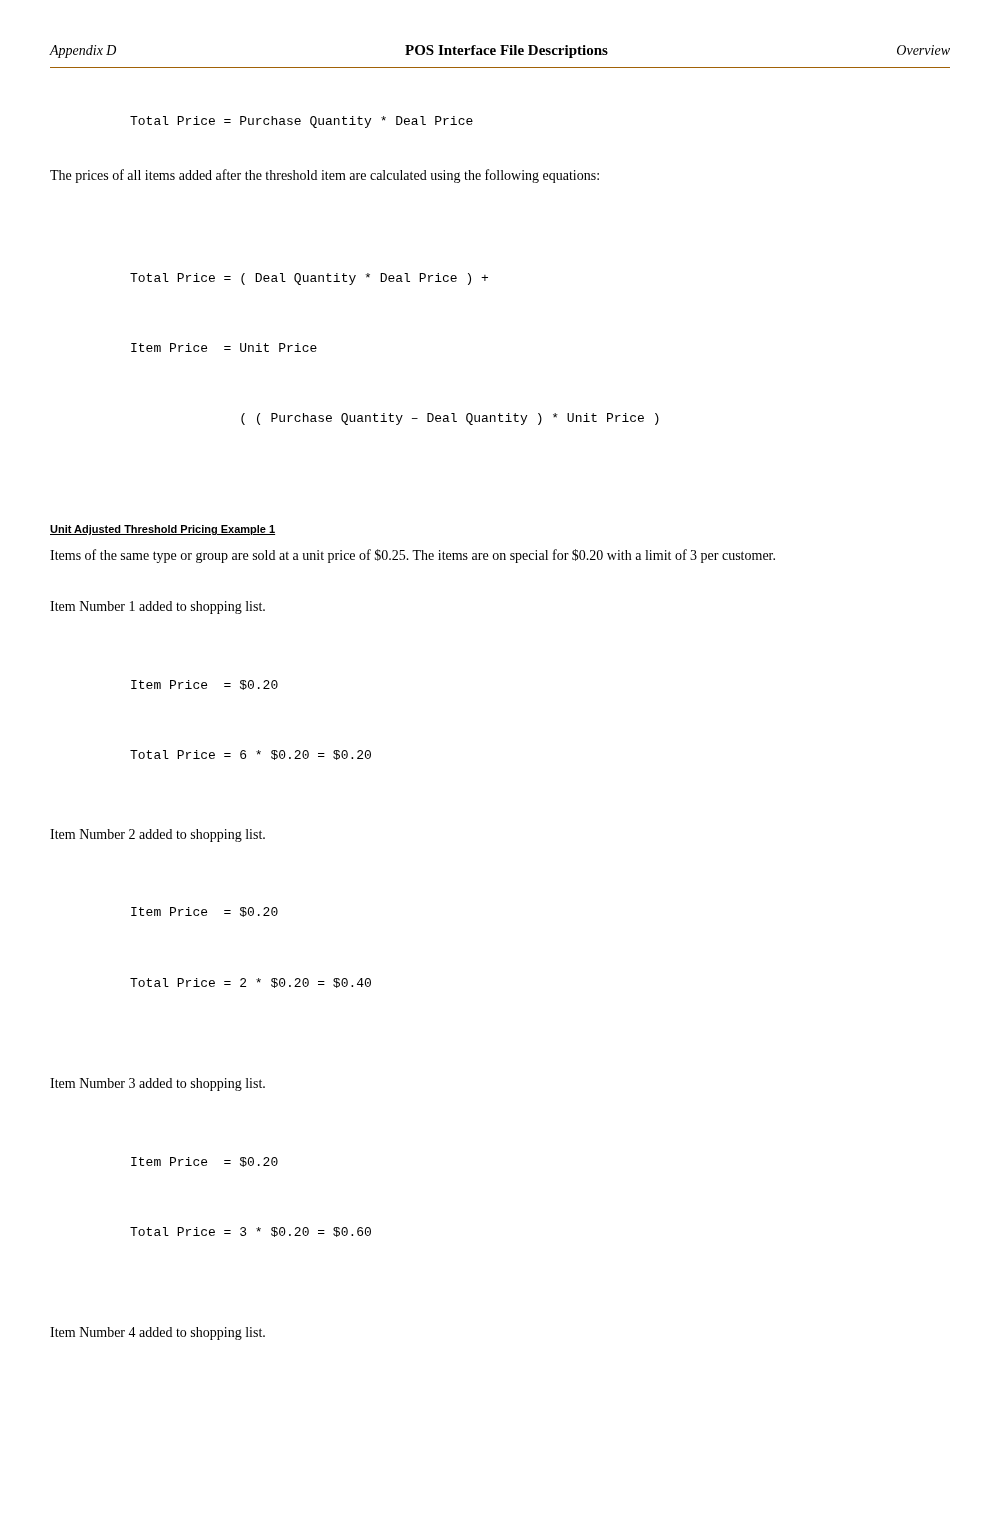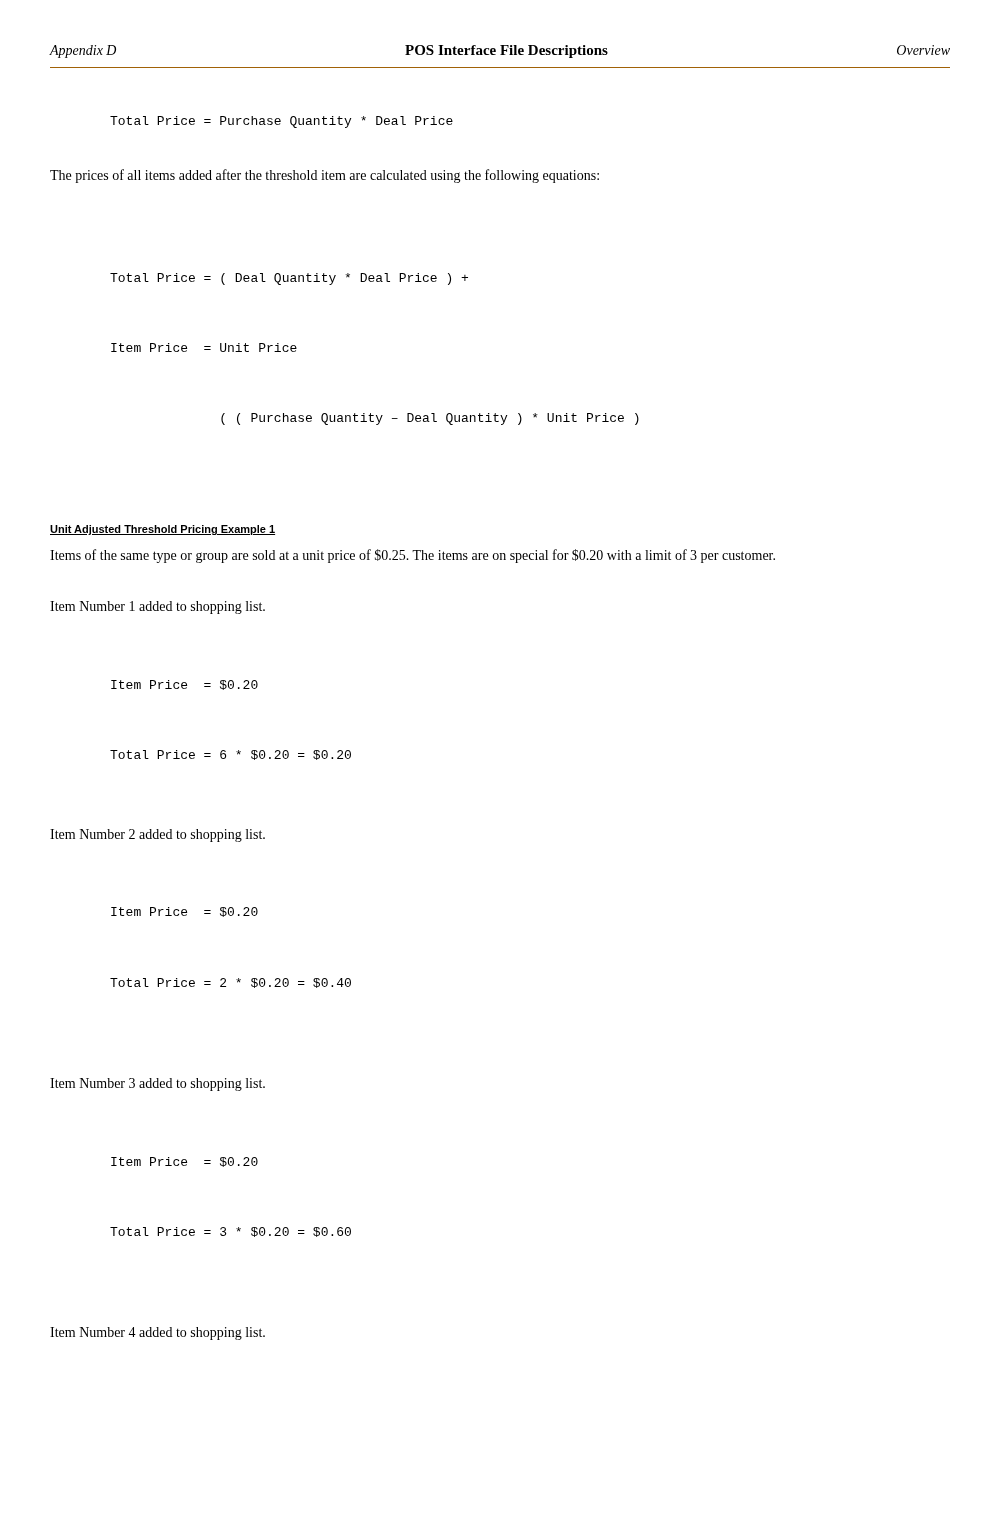--- a/index.html
+++ b/index.html
@@ -51,21 +51,21 @@
       font-size: 14px;
     }
 
     .content {
       padding: 10px 0;
     }
 
     .code-block {
       font-family: 'Courier New', Courier, monospace;
       font-size: 13px;
-      margin: 12px 0 12px 60px;
+      margin: 12px 0 12px 80px;
       line-height: 1.8;
       white-space: pre;
     }
 
     .prose {
       font-family: 'Times New Roman', Times, serif;
       font-size: 14px;
       line-height: 1.6;
       margin: 10px 0;
       text-align: justify;

